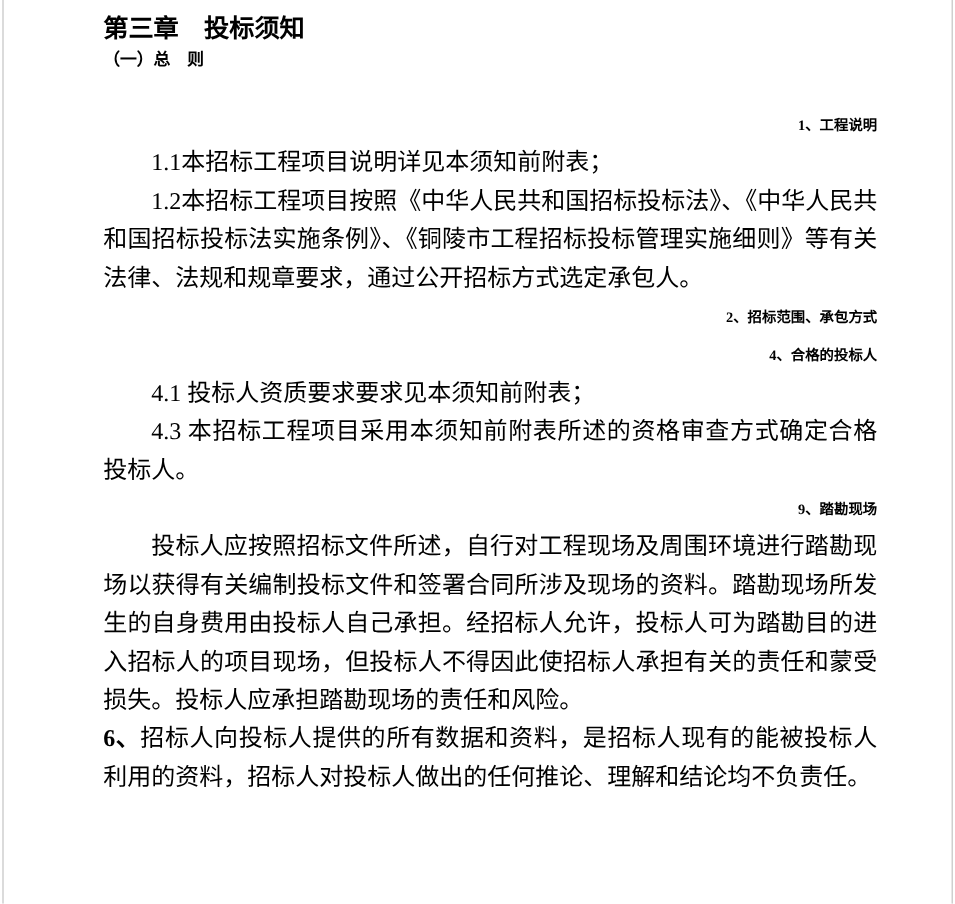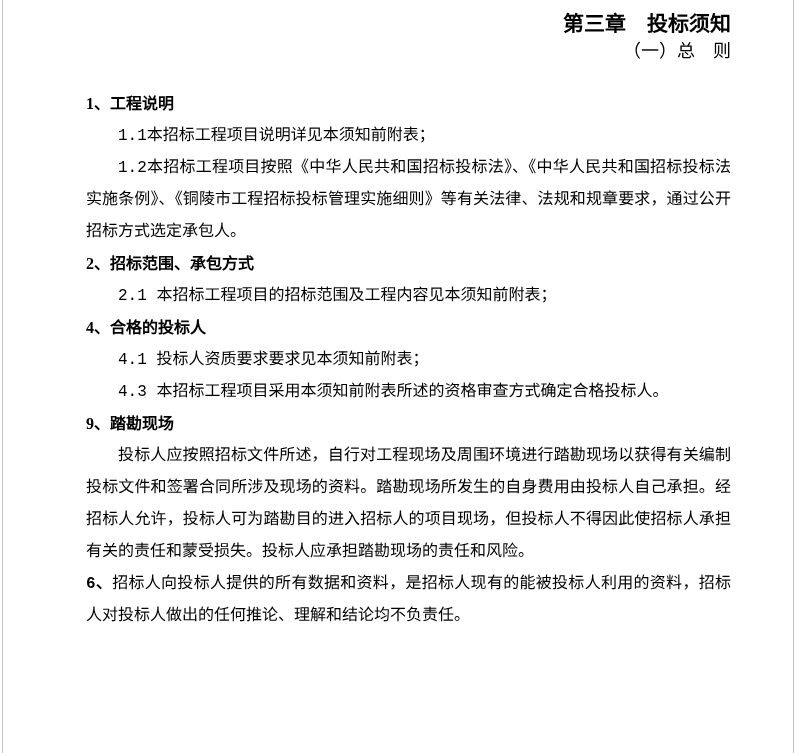--- a/index.html
+++ b/index.html
@@ -23,45 +23,44 @@
     height: 753px;
     border-left: 1px solid #c4c4c4;
     border-right: 1px solid #c4c4c4;
     background: #ffffff;
     padding: 10px 62px 0 83px;
   }
   .chapter-title {
     margin: 0;
     font-size: 21px;
     font-weight: bold;
-    text-align: right;
+    text-align: left;
     line-height: 28px;
     white-space: pre;
   }
   .group-title {
     margin: 0 0 24px 0;
-    font-size: 18px;
-    font-weight: normal;
-    text-align: right;
+    font-size: 14px;
+    font-weight: bold;
+    text-align: left;
     line-height: 26px;
     white-space: pre;
   }
   .sec-heading {
     margin: 0;
-    font-size: 16px;
+    font-size: 12px;
     font-weight: bold;
     line-height: 32px;
-    text-align: left;
+    text-align: right;
   }
   .para {
     margin: 0;
-    font-size: 16px;
+    font-size: 20px;
     line-height: 32px;
     text-align: justify;
-    font-family: Liberation Mono, monospace;
   }
   .indent {
     text-indent: 2em;
   }
   .inline-num {
     font-weight: bold;
   }
 </style>
 </head>
 <body>
@@ -73,21 +72,20 @@
   <h2 class="group-title">（一）总　则</h2>
 
   <div>
     <h3 class="sec-heading">1、工程说明</h3>
     <p class="para indent">1.1本招标工程项目说明详见本须知前附表；</p>
     <p class="para indent">1.2本招标工程项目按照《中华人民共和国招标投标法》、《中华人民共和国招标投标法实施条例》、《铜陵市工程招标投标管理实施细则》等有关法律、法规和规章要求，通过公开招标方式选定承包人。</p>
   </div>
 
   <div>
     <h3 class="sec-heading">2、招标范围、承包方式</h3>
-    <p class="para indent">2.1 本招标工程项目的招标范围及工程内容见本须知前附表；</p>
   </div>
 
 
   <div>
     <h3 class="sec-heading">4、合格的投标人</h3>
     <p class="para indent">4.1 投标人资质要求要求见本须知前附表；</p>
     <p class="para indent">4.3 本招标工程项目采用本须知前附表所述的资格审查方式确定合格投标人。</p>
   </div>
 
   <div>

